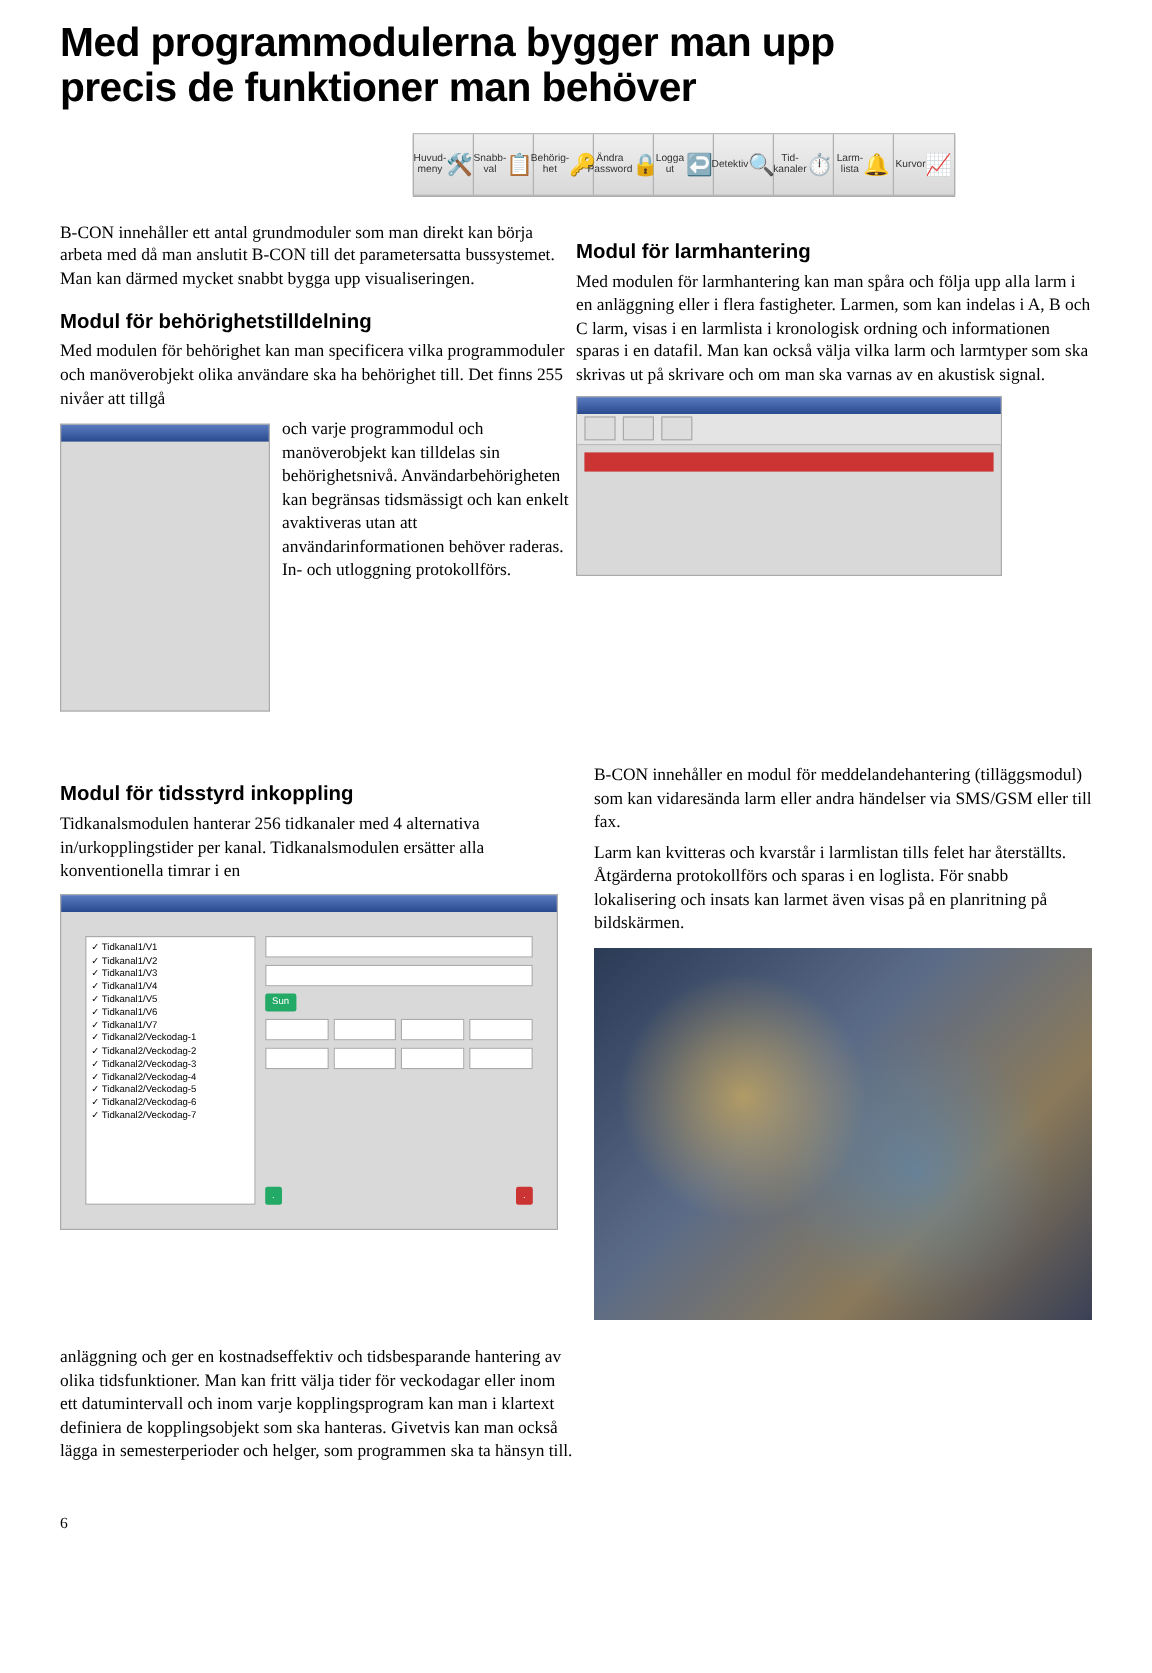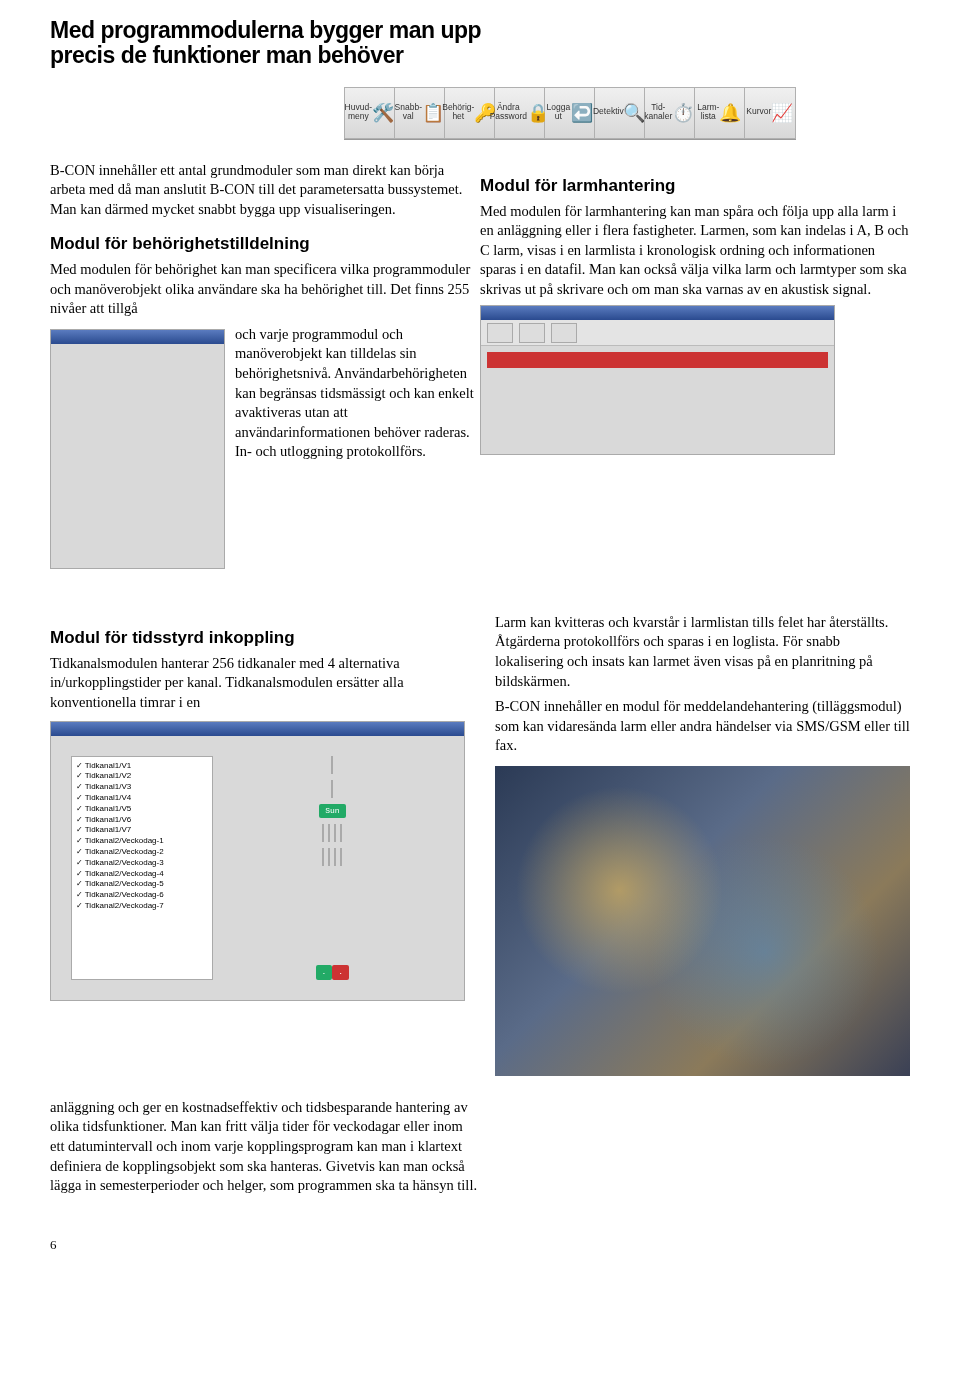--- a/index.html
+++ b/index.html
@@ -9,21 +9,21 @@
     font-family: Georgia, 'Times New Roman', serif;
     font-size: 14.5px;
     line-height: 1.35;
     color: #000;
     background: #fff;
     padding: 18px 50px 30px 50px;
   }
   h1.page-title {
     font-family: Verdana, Arial, sans-serif;
     font-weight: 900;
-    font-size: 23px;
+    font-size: 34px;
     line-height: 1.1;
     letter-spacing: -0.5px;
     margin-bottom: 18px;
   }
   .toolbar {
     display: flex;
     justify-content: center;
     margin: 0 0 22px 180px;
   }
   .toolbar-inner {
@@ -99,21 +99,21 @@
     background: #d9d9d9;
     border: 1px solid #aaa;
     margin-top: 8px;
     display:flex; flex-direction:column;
   }
   .timer-window .hdr { height: 14px; background: linear-gradient(#5a7bbf,#2a4a8f); }
   .timer-window .body { flex:1; display:flex; padding:20px; gap:8px; }
   .timer-window .listpane { width:38%; background:#fff; border:1px solid #aaa; font-family:Arial; font-size:8px; padding:4px; overflow:hidden;}
   .timer-window .listpane div { white-space:nowrap; }
   .timer-window .listpane div::before { content:"✓ "; }
-  .timer-window .rightpane { flex:1; display:flex; flex-direction:column; gap:6px; font-family:Liberation Mono, monospace; font-size:8px;align-items:center;}
+  .timer-window .rightpane { flex:1; display:flex; flex-direction:column; gap:6px; font-family:Liberation Sans, sans-serif; font-size:8px;}
   .timer-window .field { height:18px; background:#fff; border:1px solid #aaa;}
   .timer-window .times { display:flex; gap:4px; }
   .timer-window .times .t { flex:1; height:18px; background:#fff; border:1px solid #aaa;}
   .timer-window .badge-g { display:inline-block; background:#2a6; color:#fff; padding:2px 6px; border-radius:2px; font-size:8px;}
   .timer-window .badge-r { display:inline-block; background:#c33; color:#fff; padding:2px 6px; border-radius:2px; font-size:8px;}
   .photo {
     width: 100%;
     height: 310px;
     background:
       radial-gradient(circle at 30% 40%, rgba(255,200,80,0.55), rgba(255,200,80,0) 30%),
@@ -252,22 +252,22 @@
             </div>
           <div style="display:flex; justify-content:space-between; margin-top:auto;">
             <span class="badge-g">.</span>
               <span class="badge-r">.</span>
           </div>
         </div>
       </div>
     </div>
   </div>
   <div class="col">
+    <p>B-CON innehåller en modul för meddelandehantering (tilläggsmodul) som kan vidaresända larm eller andra händelser via SMS/GSM eller till fax.</p>
     <p>Larm kan kvitteras och kvarstår i larmlistan tills felet har återställts. Åtgärderna protokollförs och sparas i en loglista. För snabb lokalisering och insats kan larmet även visas på en planritning på bildskärmen.</p>
-    <p>B-CON innehåller en modul för meddelandehantering (tilläggsmodul) som kan vidaresända larm eller andra händelser via SMS/GSM eller till fax.</p>
     <div class="photo"></div>
   </div>
 </div>
 
 <div class="bottom-para">
   <p>anläggning och ger en kostnadseffektiv och tidsbesparande hantering av olika tidsfunktioner. Man kan fritt välja tider för veckodagar eller inom ett datumintervall och inom varje kopplingsprogram kan man i klartext definiera de kopplingsobjekt som ska hanteras. Givetvis kan man också lägga in semesterperioder och helger, som programmen ska ta hänsyn till.</p>
 </div>
 
 <div class="page-num">6</div>
 

